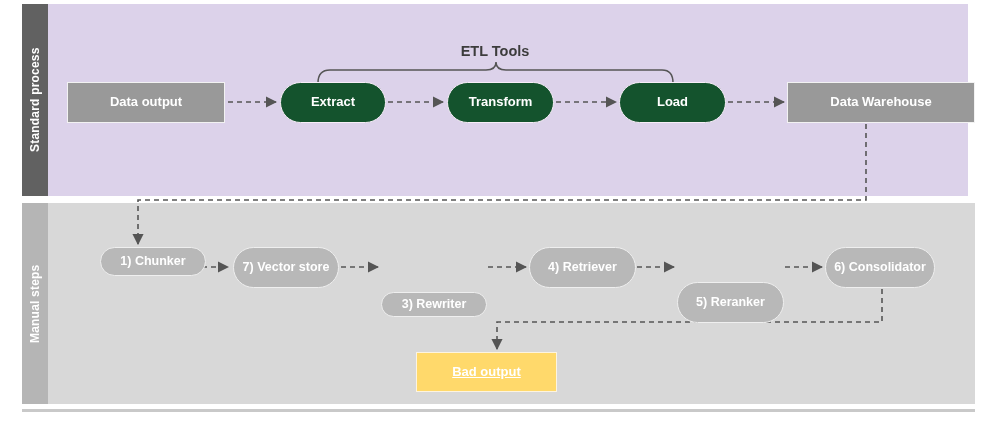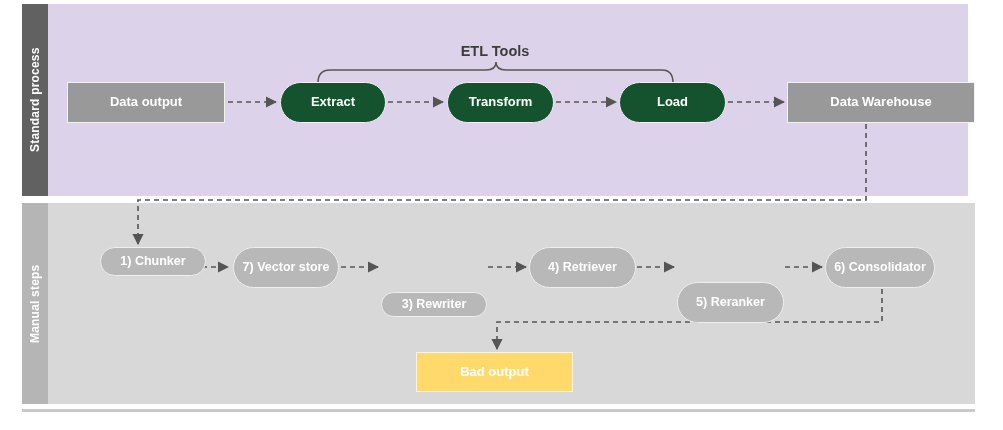--- a/index.html
+++ b/index.html
@@ -165,15 +165,15 @@
   <div class="node pill-step" style="left:233px; top:247px; width:106px; height:41px;">7) Vector store</div>
 
   <div class="node pill-step" style="left:381px; top:247px; width:106px; height:25px;margin-top:45px;">3) Rewriter</div>
 
   <div class="node pill-step" style="left:529px; top:247px; width:107px; height:41px;">4) Retriever</div>
 
   <div class="node pill-step" style="left:677px; top:247px; width:107px; height:41px;margin-top:35px;">5) Reranker</div>
 
   <div class="node pill-step" style="left:825px; top:247px; width:110px; height:41px;">6) Consolidator</div>
 
-  <div class="node warn-box" style="left:416px; top:352px; width:157px; height:40px;">Bad output</div>
+  <div class="node warn-box" style="left:416px; top:352px; width:141px; height:40px;text-decoration:underline;">Bad output</div>
 
 </div>
 
 </body></html>

